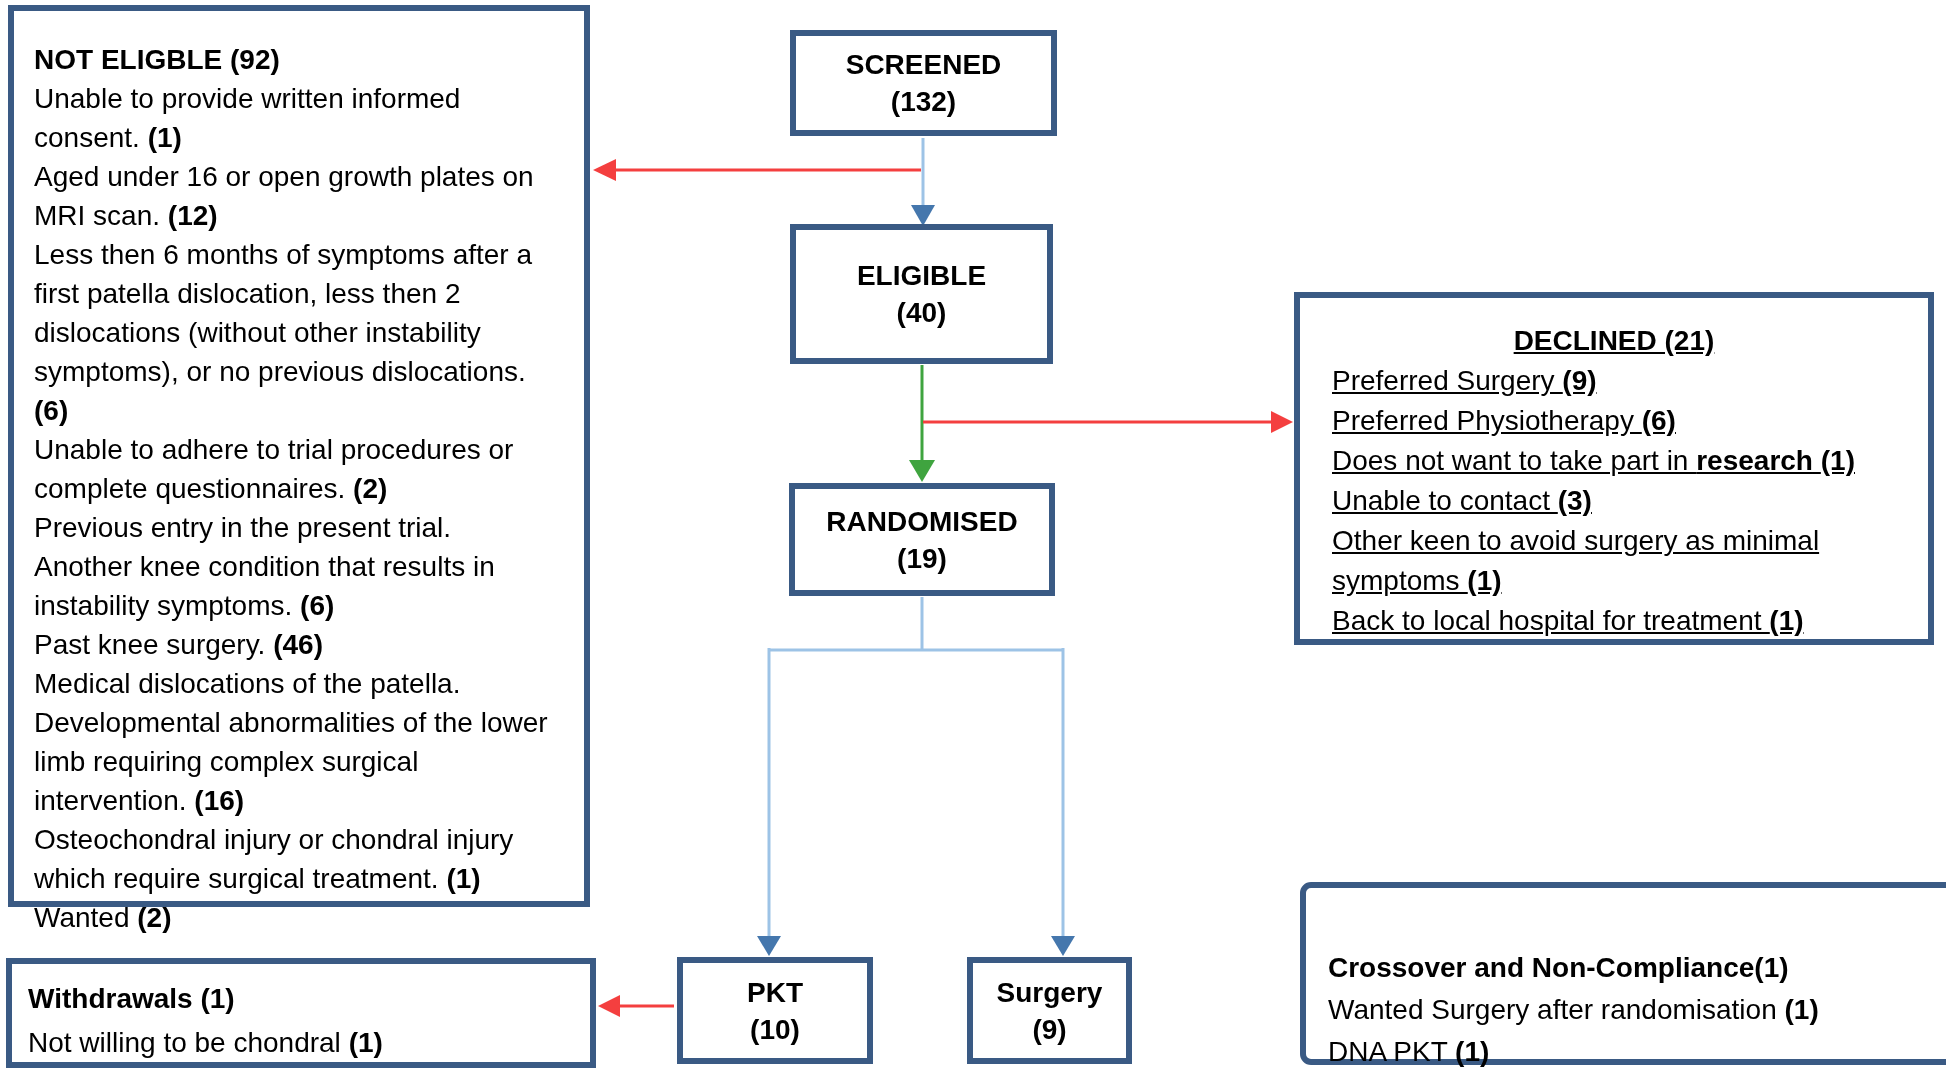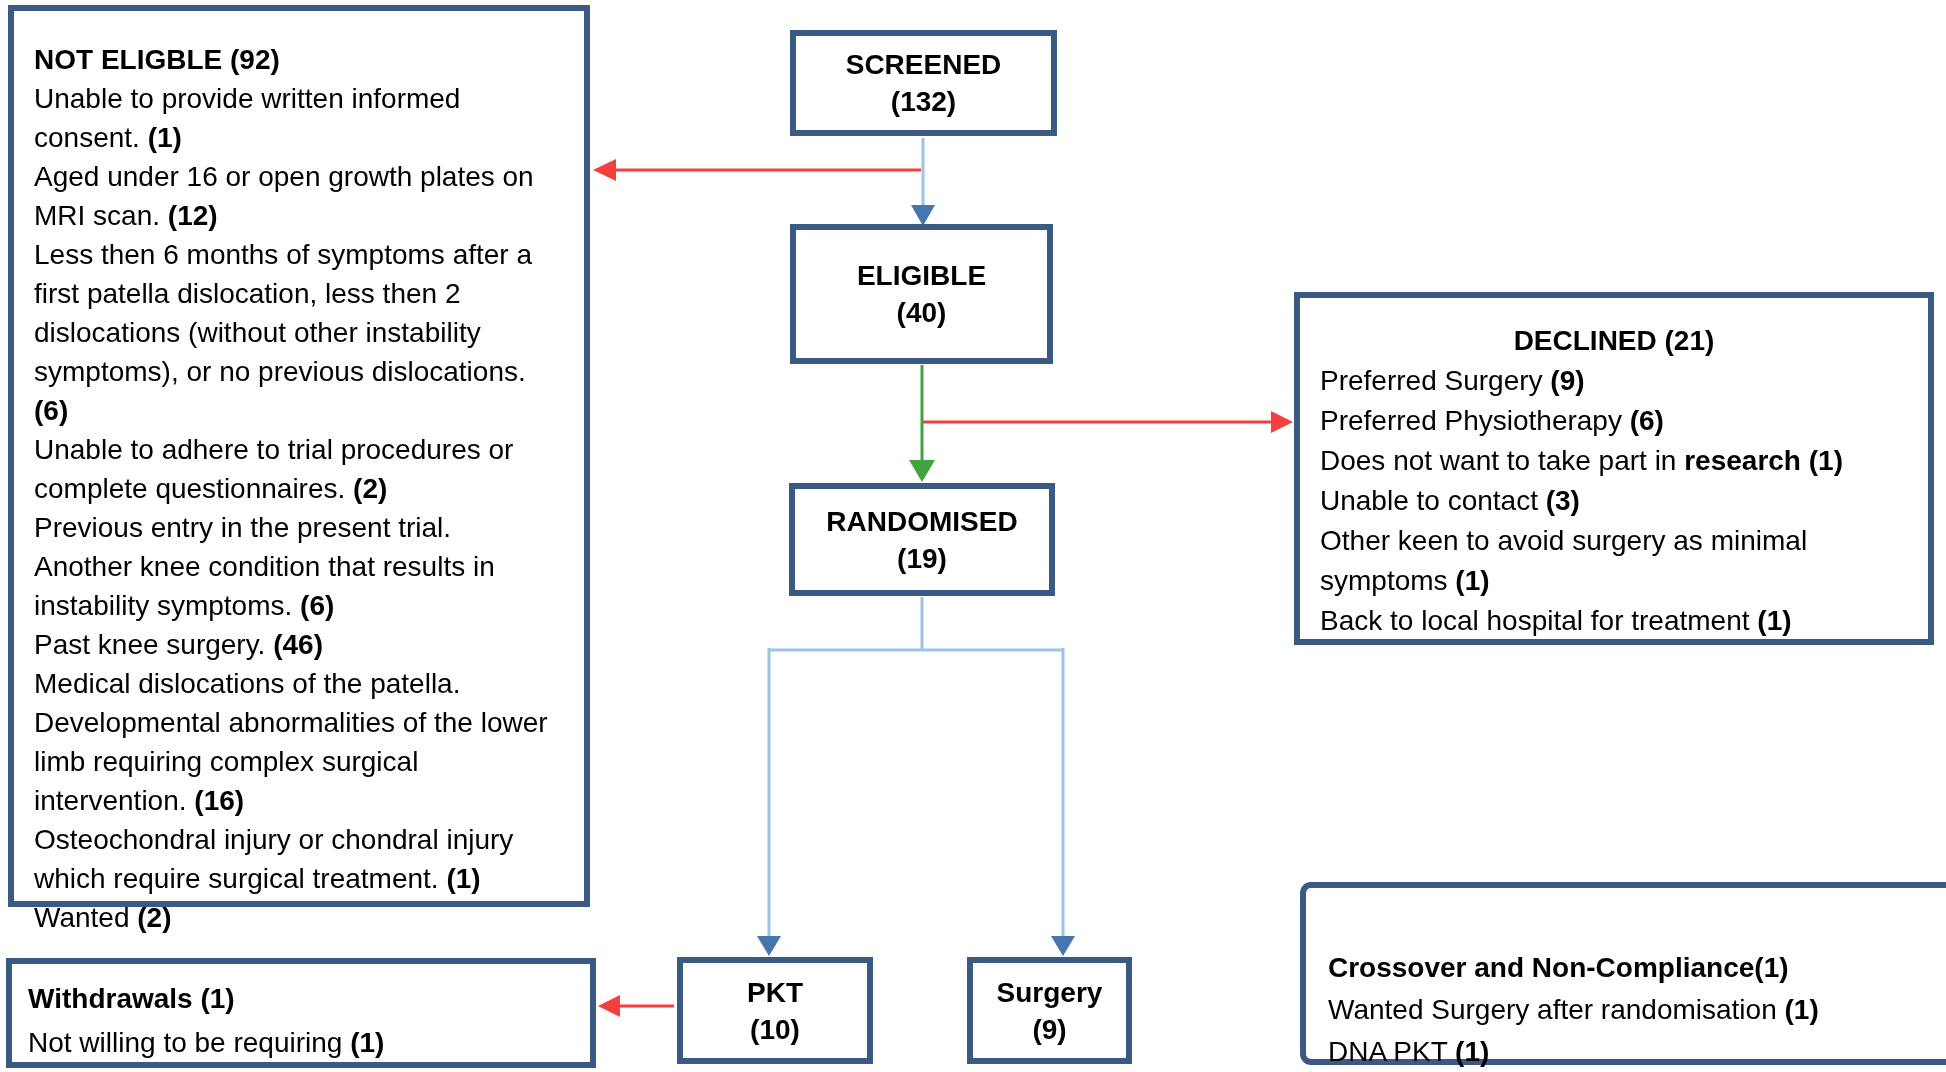--- a/index.html
+++ b/index.html
@@ -23,21 +23,21 @@
     border:6px solid var(--box-border);box-sizing:border-box;
   }
   .center-box{
     display:flex;flex-direction:column;align-items:center;justify-content:center;
     font-weight:bold;font-size:28px;line-height:37px;text-align:center;
   }
   .note{font-size:28px;}
   .note-title{font-weight:bold;margin-top:15px;}
   b{font-weight:bold;}
   #not-eligible{line-height:39px;padding:14px 20px;}
-  #declined{line-height:40px;padding:8px 20px;}
+  #declined{line-height:40px;padding:8px 32px;text-decoration:underline;}
   #declined .note-title{text-align:center;}
   #withdrawals{line-height:44px;padding:6px 24px;display:flex;flex-direction:column;justify-content:center;}
   #crossover{line-height:42px;padding:44px 22px 8px;}
 </style>
 </head>
 <body>
 
 <div id="canvas">
 
   <svg id="connectors" width="1946" height="1072" viewBox="0 0 1946 1072">
@@ -136,21 +136,21 @@
 
   <div class="box center-box" style="left:967px;top:957px;width:165px;height:107px;">
     <div>Surgery</div>
     <div>(9)</div>
   </div>
 
   <div class="box note" id="withdrawals" style="left:6px;top:958px;width:590px;height:110px;padding-left:16px;">
     <div class="note-title">Withdrawals (1)</div>
     <div>
 
-    <div><span>Not willing to be requiring </span><b></b><span></span><b>(1)</b></div>
+    <div><span>Not willing to be chondral </span><b></b><span></span><b>(1)</b></div>
       </div>
   </div>
 
   <div class="box note" id="crossover" style="left:1300px;top:882px;width:684px;height:183px;border-radius:11px;">
     <div class="note-title">Crossover and Non-Compliance(1)</div>
     <div>
 
     <div><span>Wanted Surgery after randomisation </span><b></b><span></span><b>(1)</b></div>
         <div><span>DNA PKT </span><b></b><span></span><b>(1)</b></div>
       </div>

